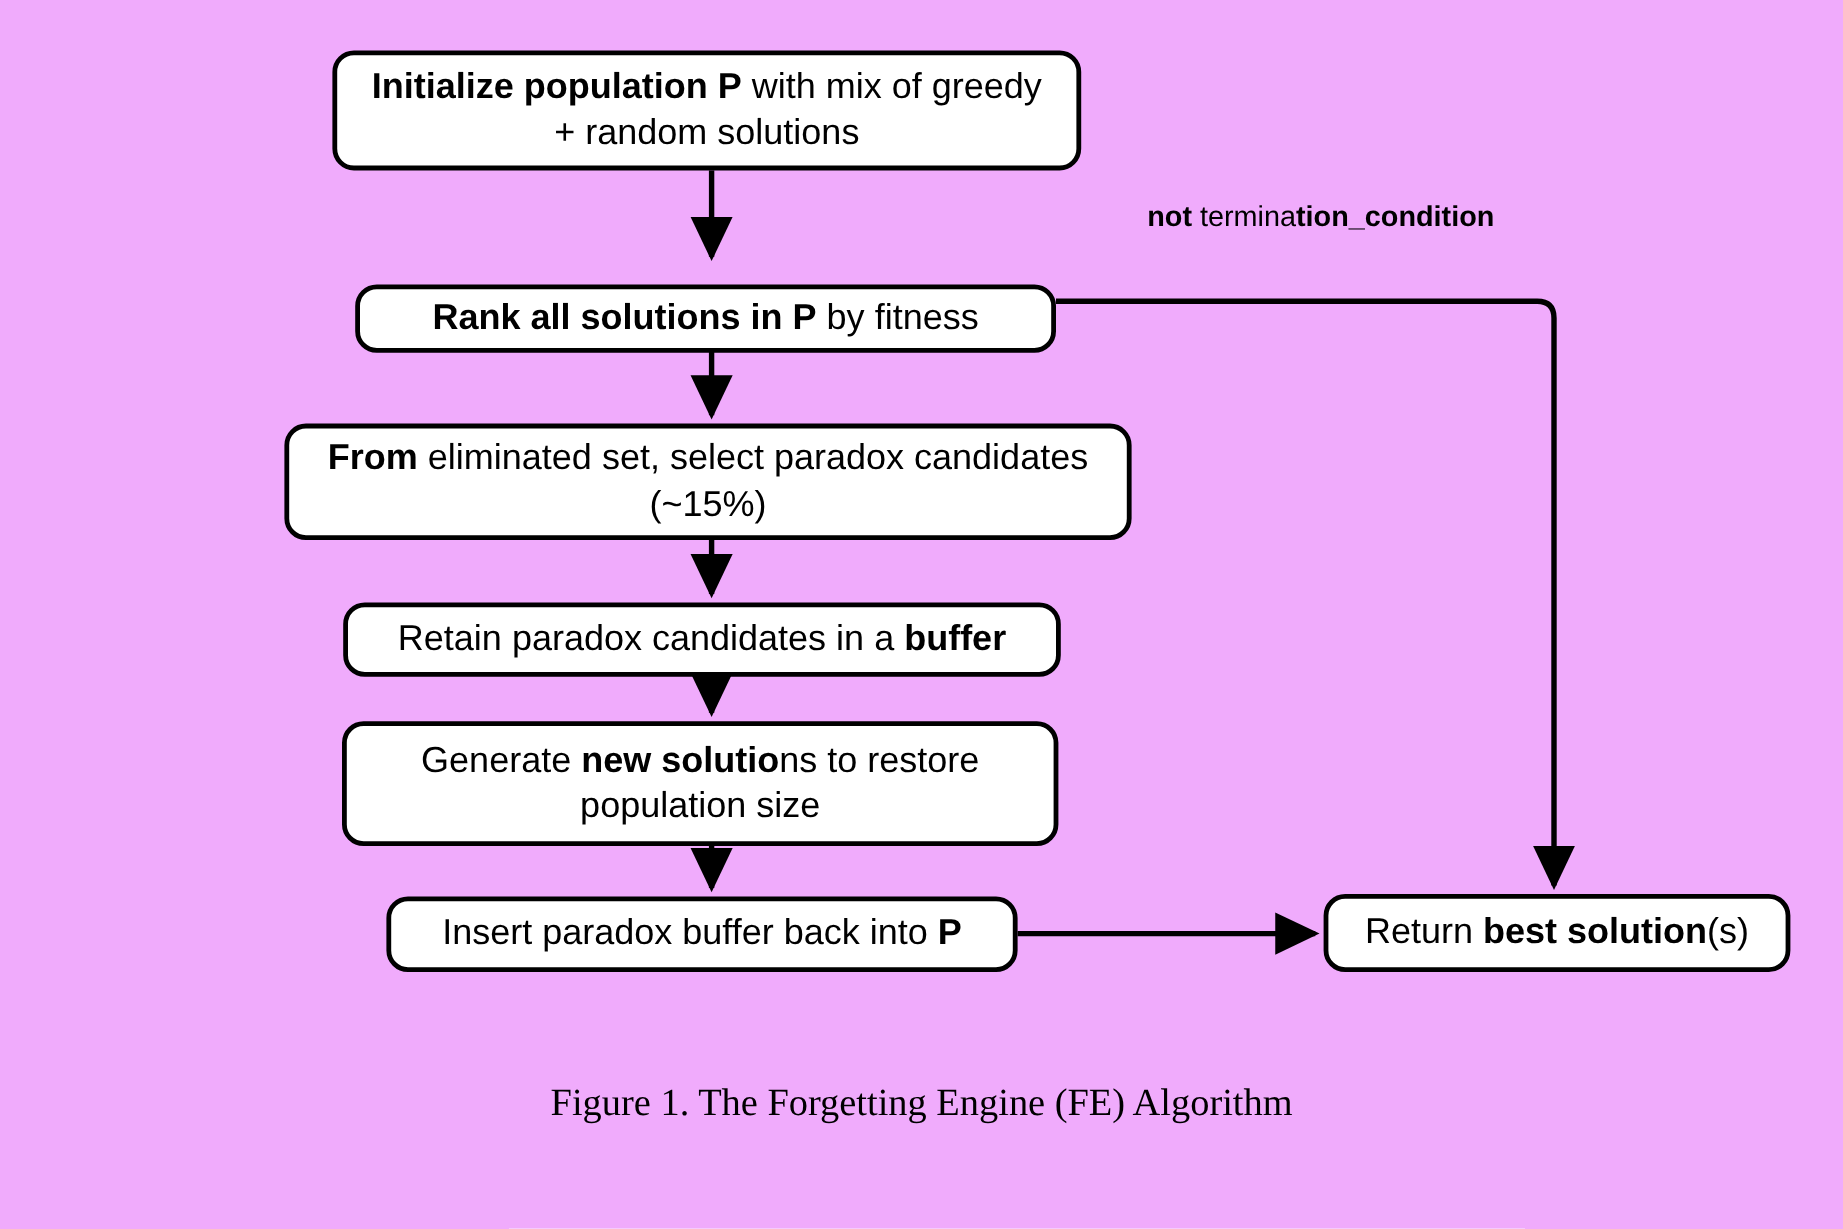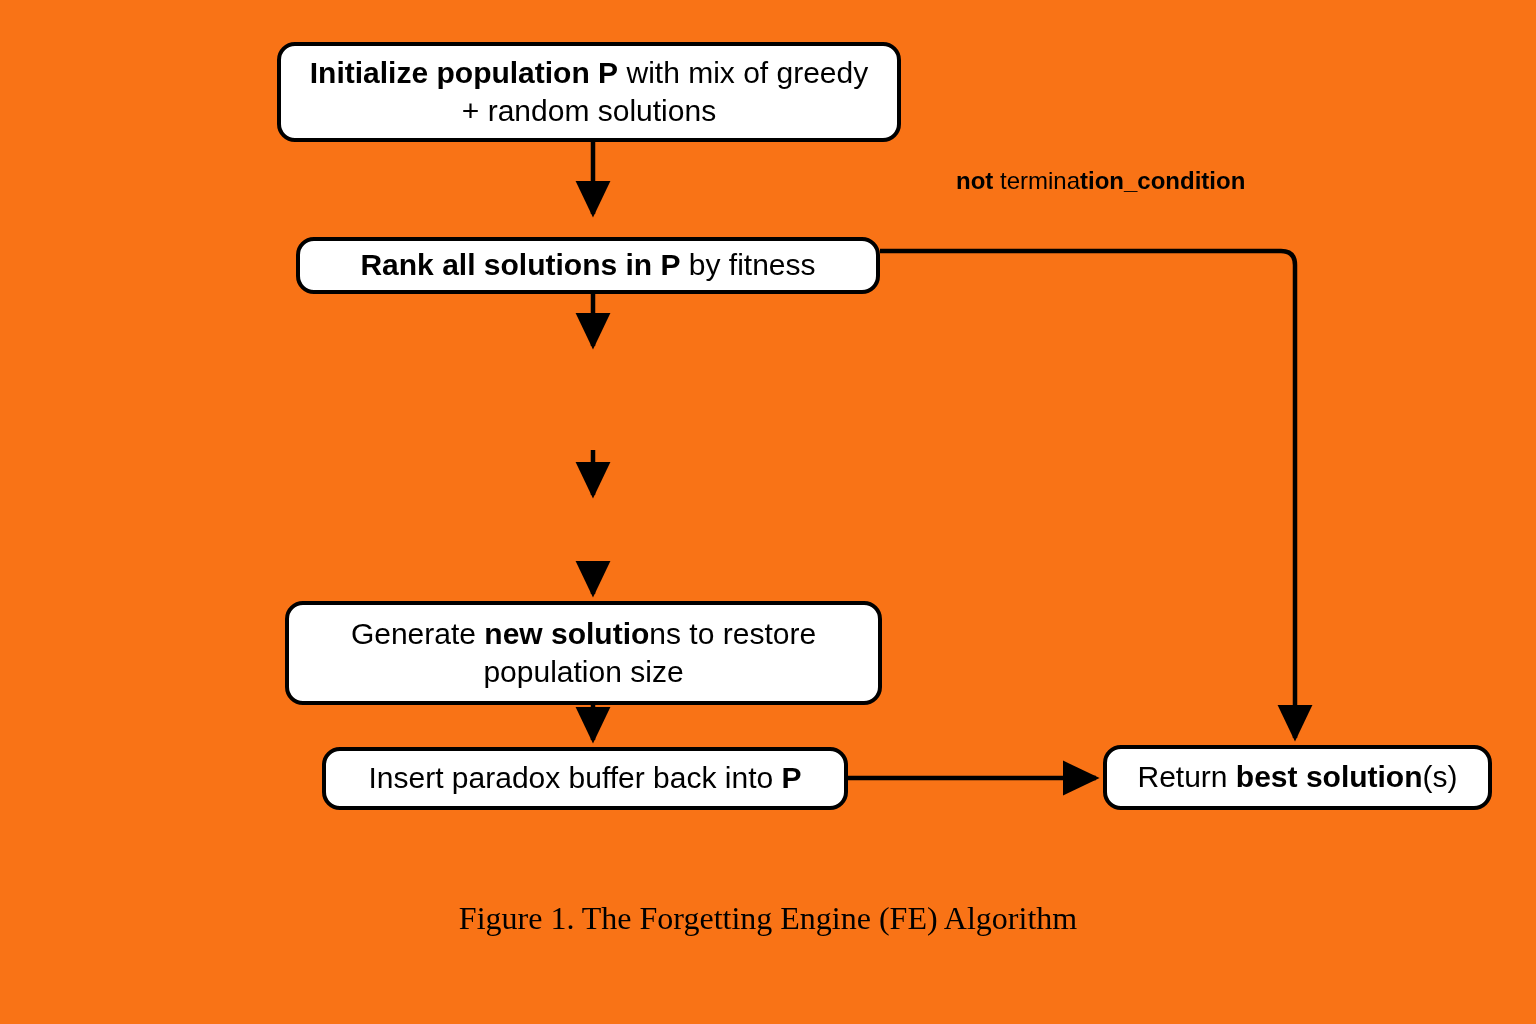--- a/index.html
+++ b/index.html
@@ -5,21 +5,21 @@
 <style>
   html, body {
     margin: 0;
     padding: 0;
     background: #ffffff;
   }
   #figure-root {
     position: relative;
     width: 1536px;
     height: 1024px;
-    background: #f97316;
+    background: #f0abfc;
     overflow: hidden;
     font-family: "Liberation Sans", sans-serif;
     color: #000000;
   }
   #flow-svg {
     position: absolute;
     left: 0;
     top: 0;
     width: 1536px;
     height: 1024px;
@@ -93,21 +93,27 @@
   </svg>
 
   <div class="node" style="left:277px; top:42px; width:624px; height:100px;">
     <span class="txt"><span class="b">Initialize population P</span><span> with mix of greedy</span><br><span>+ random solutions</span></span>
   </div>
 
   <div class="node" style="left:296px; top:221px; width:584px; height:57px;margin-top:16px;">
     <span class="txt"><span class="b">Rank all solutions in P</span><span> by fitness</span></span>
   </div>
 
+  <div class="node" style="left:237px; top:353px; width:706px; height:97px;">
+    <span class="txt"><span class="b">From</span><span> eliminated set, select paradox candidates</span><br><span>(~15%)</span></span>
+  </div>
 
+  <div class="node" style="left:286px; top:502px; width:598px; height:62px;">
+    <span class="txt"><span>Retain paradox candidates in a </span><span class="b">buffer</span></span>
+  </div>
 
   <div class="node" style="left:285px; top:601px; width:597px; height:104px;">
     <span class="txt"><span>Generate </span><span class="b">new solutio</span><span>ns to restore</span><br><span>population size</span></span>
   </div>
 
   <div class="node" style="left:322px; top:747px; width:526px; height:63px;">
     <span class="txt"><span>Insert paradox buffer back into </span><span class="b">P</span></span>
   </div>
 
   <div class="node" style="left:1103px; top:745px; width:389px; height:65px;">

